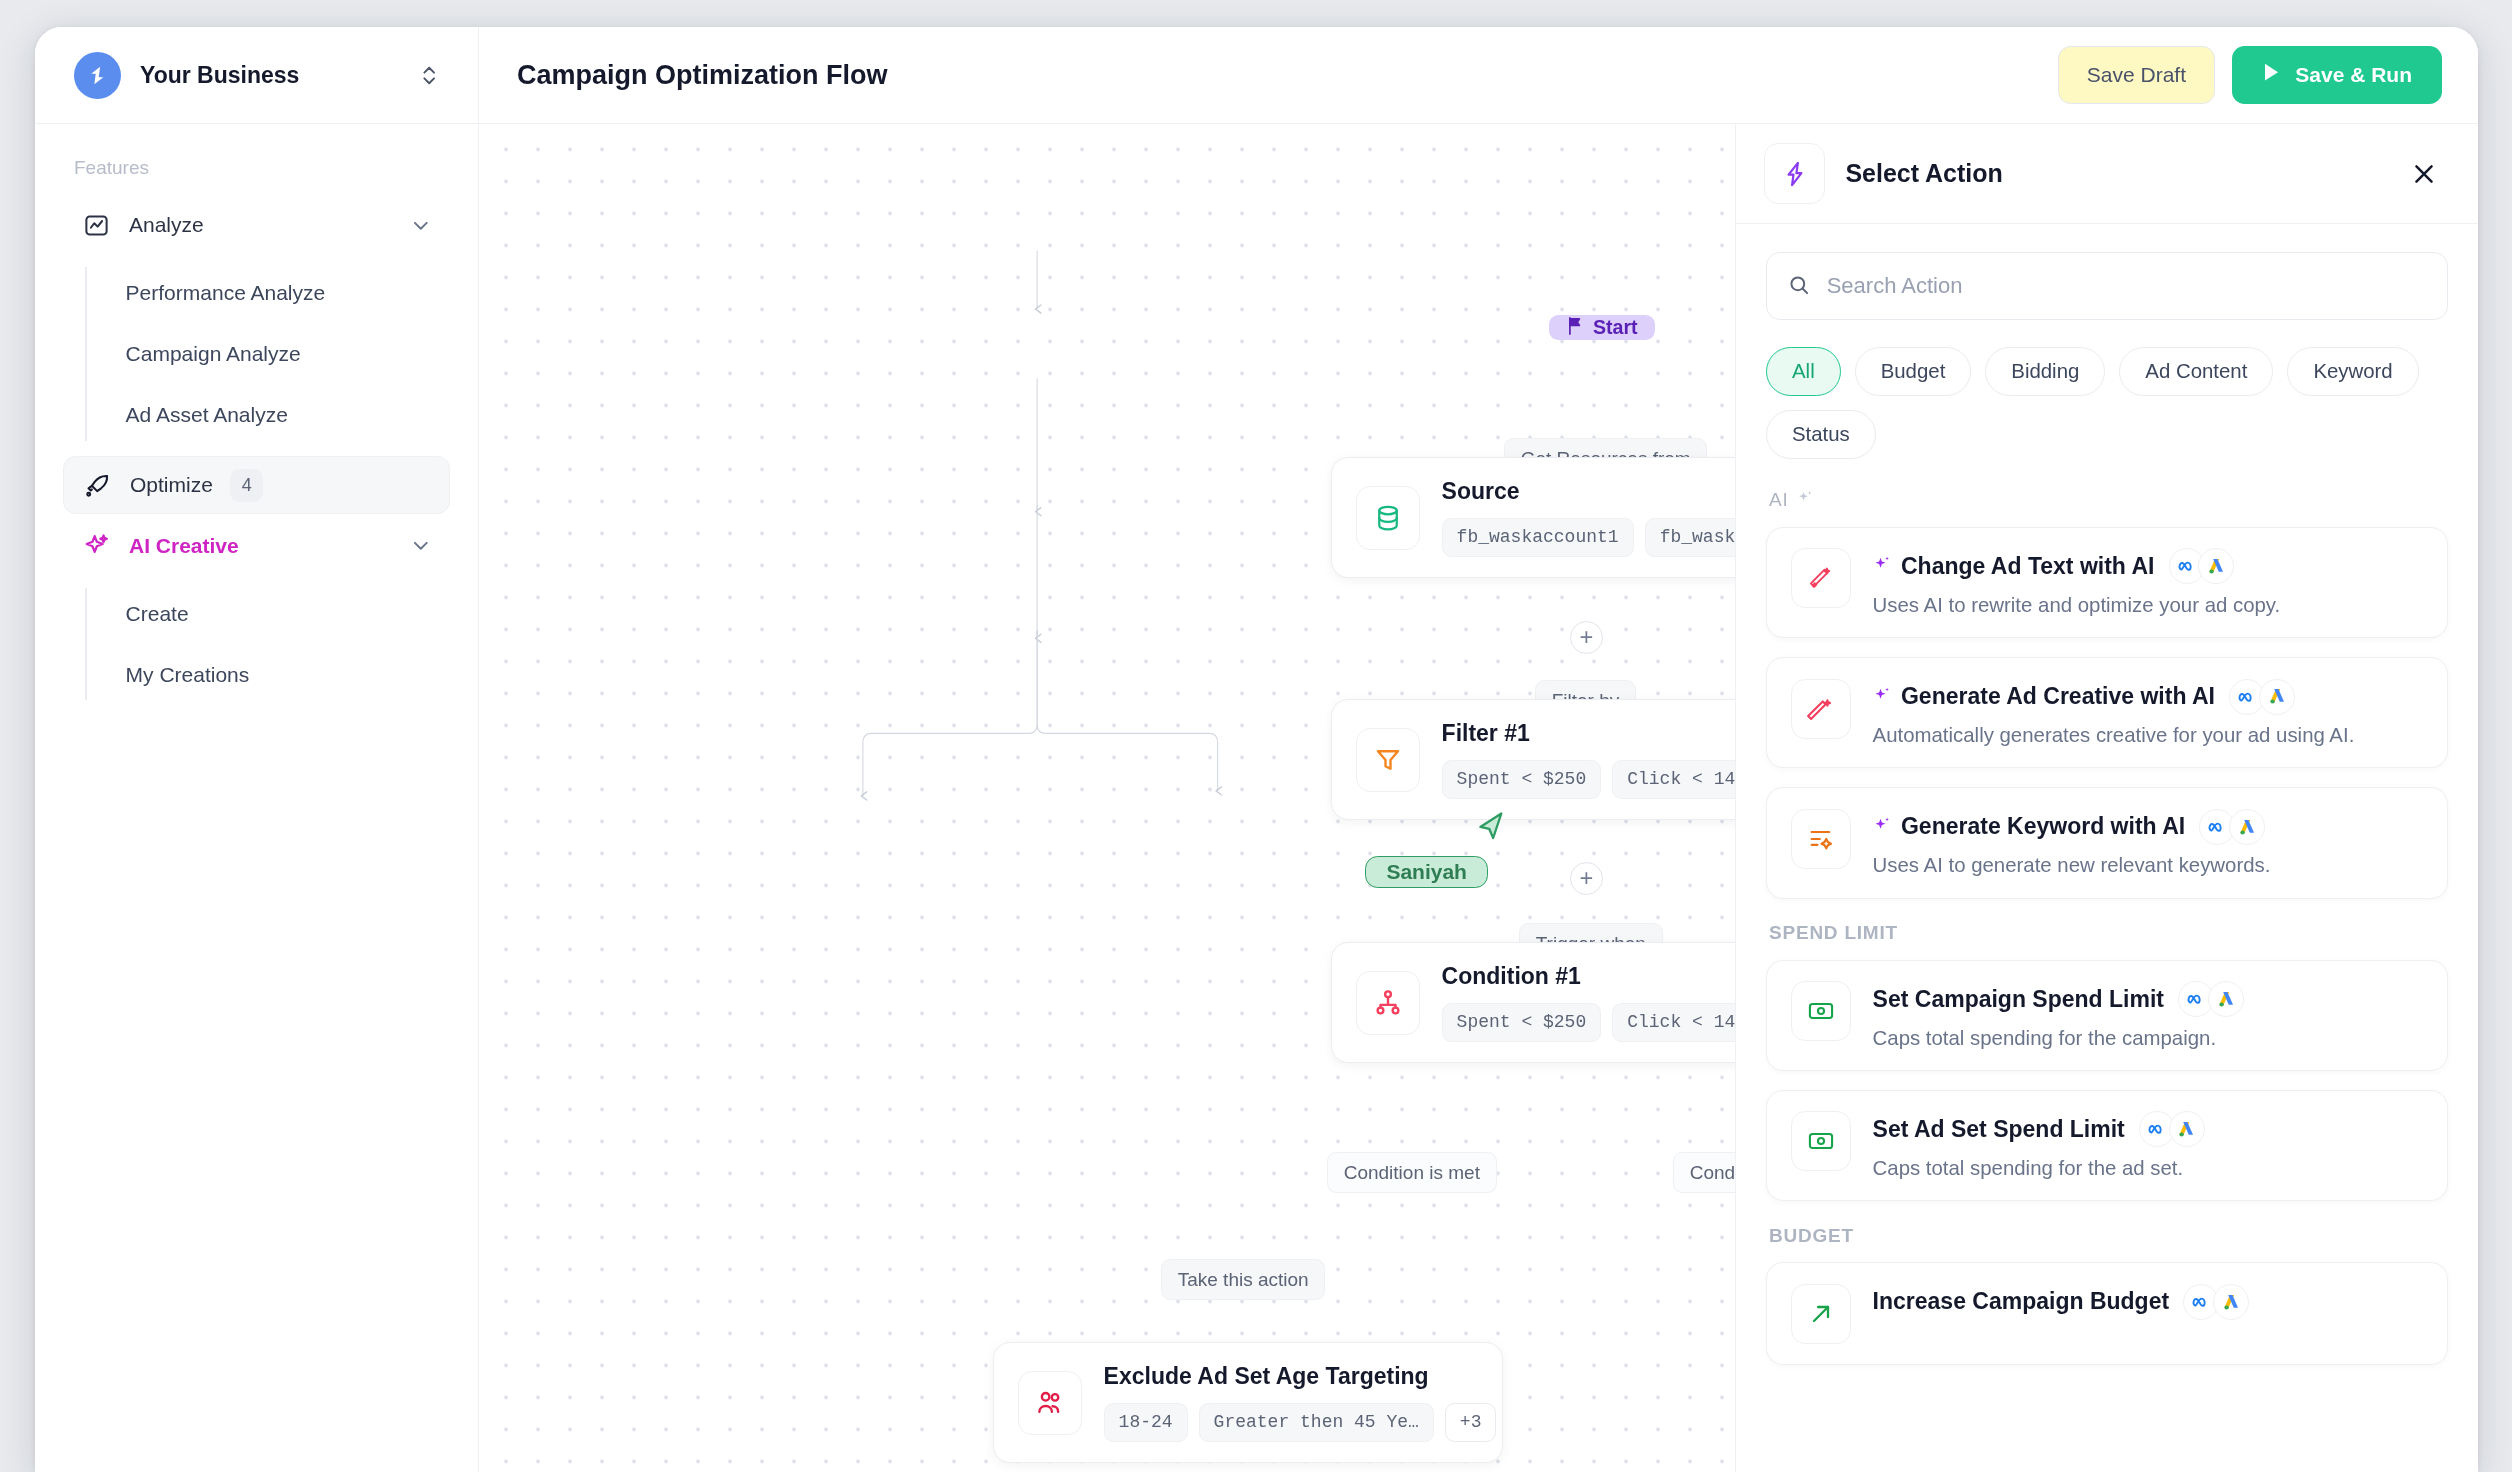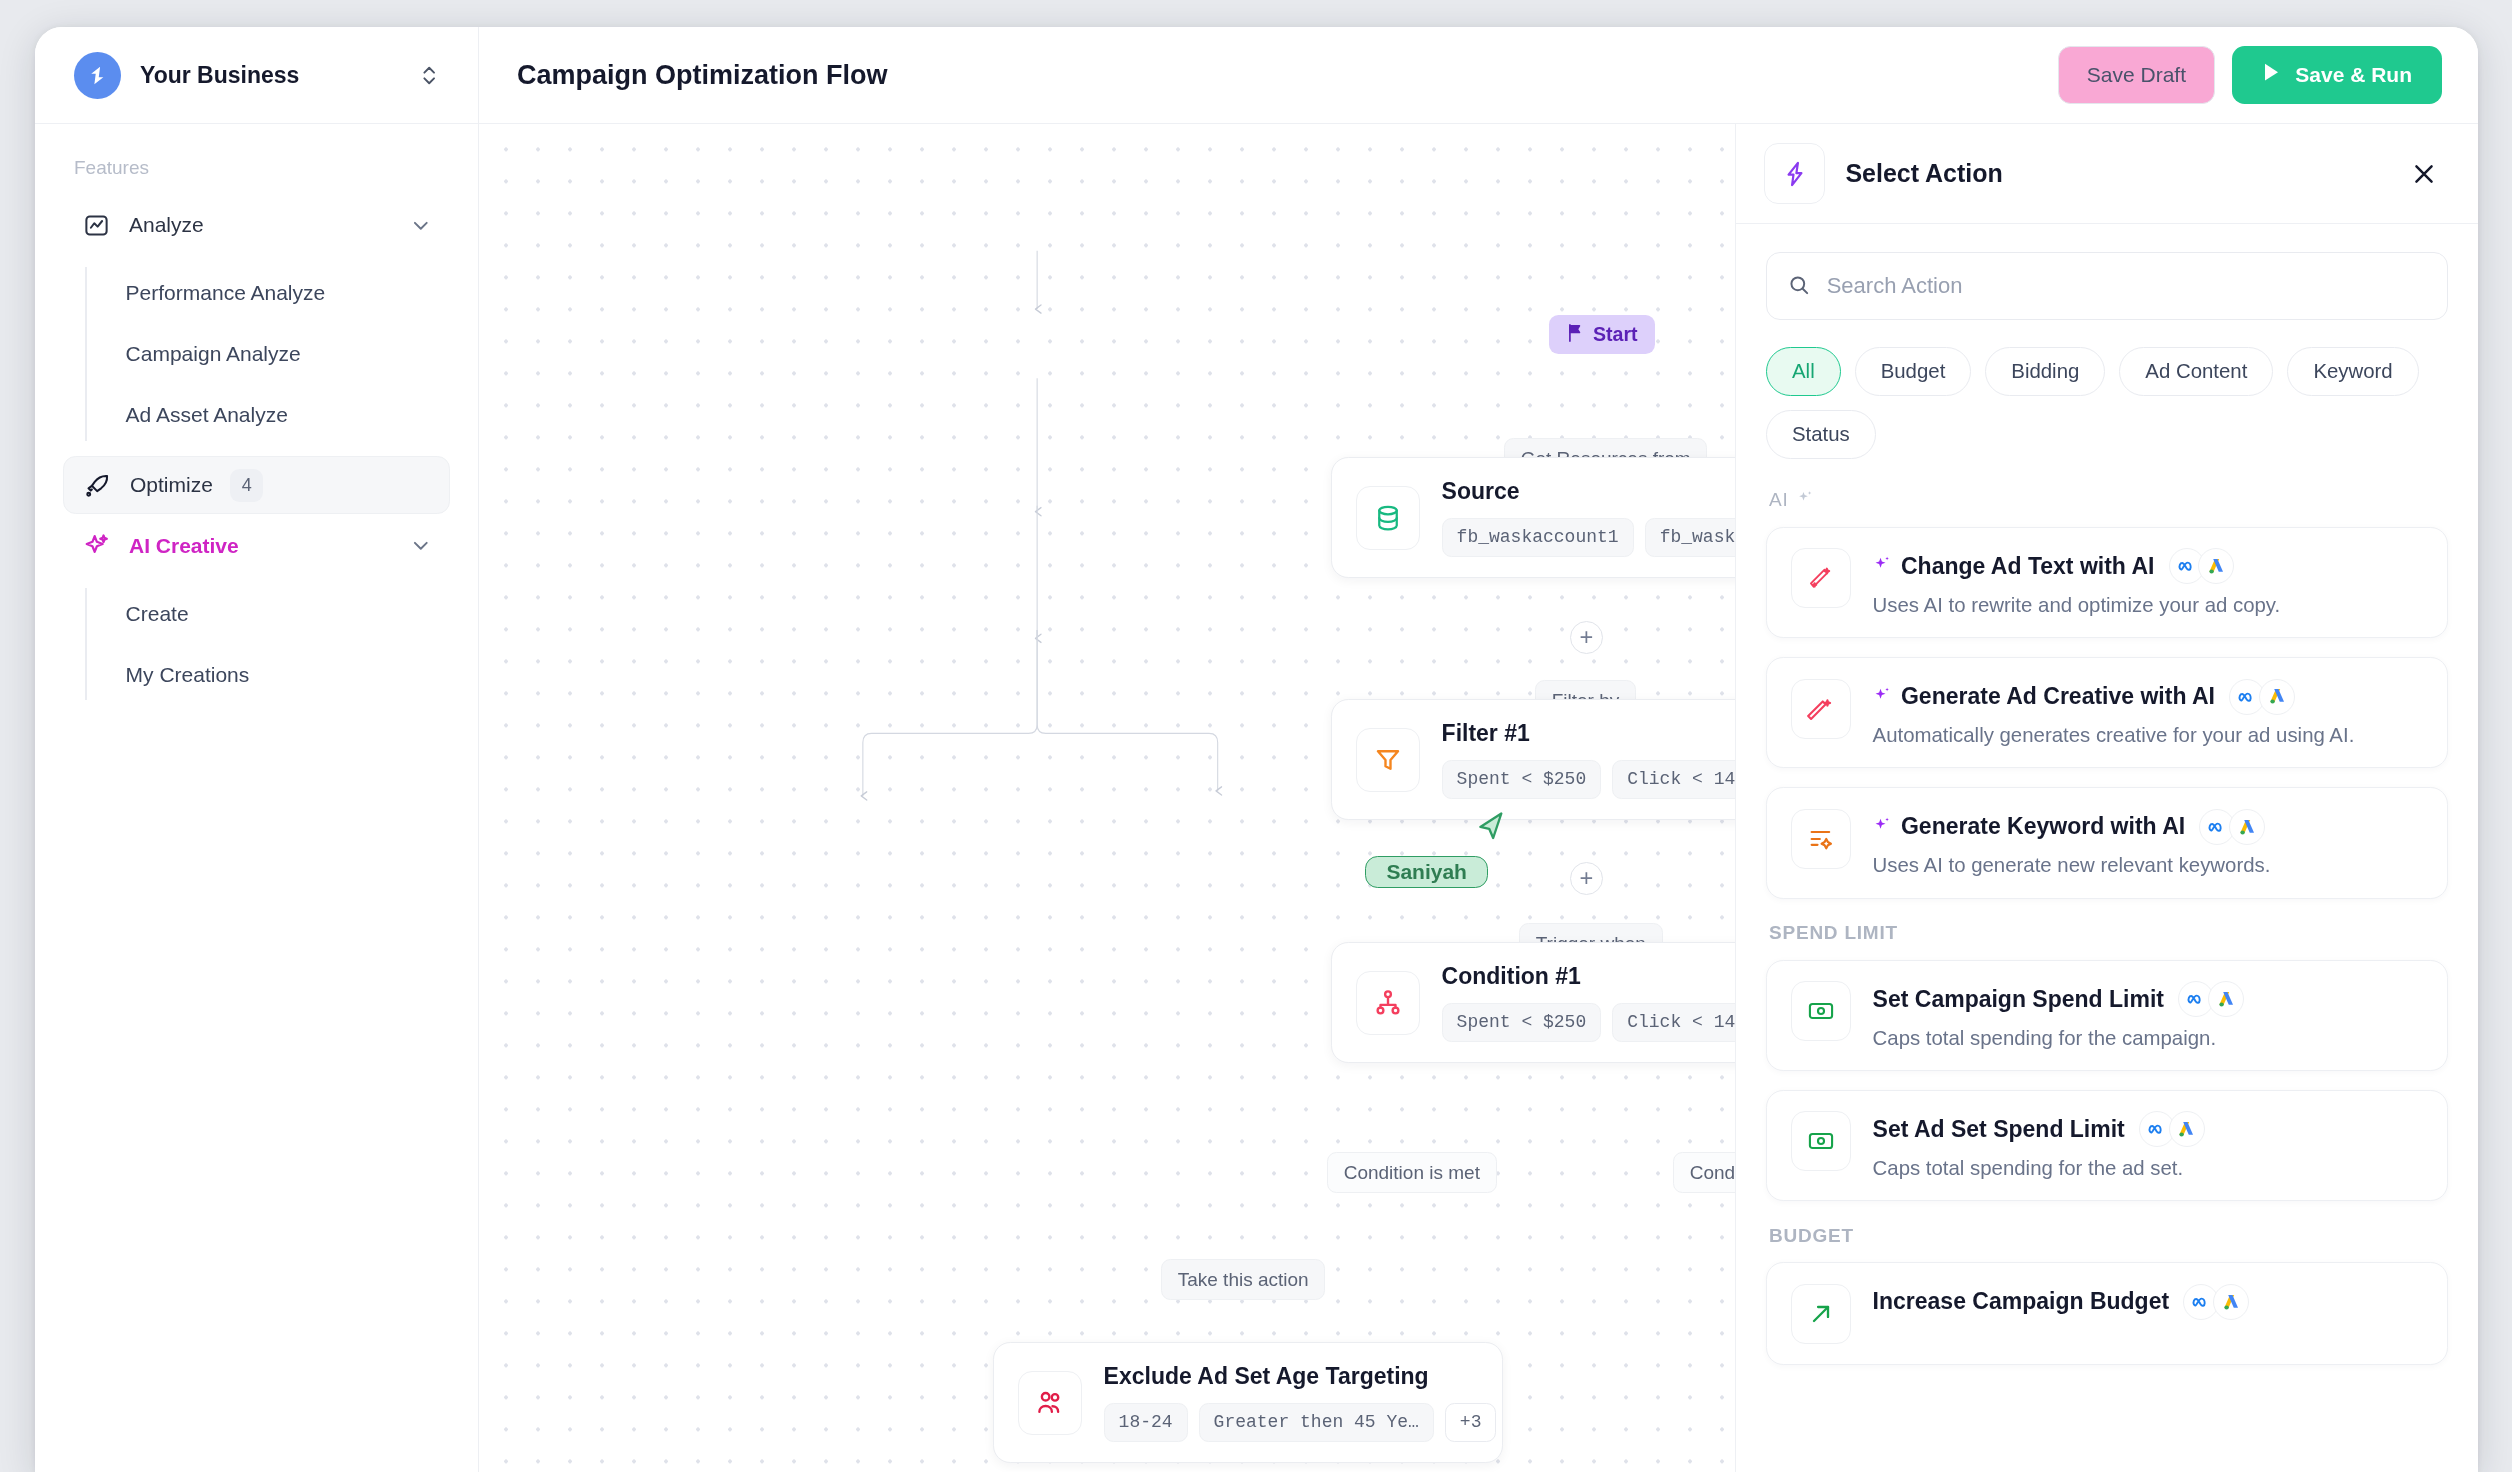--- a/index.html
+++ b/index.html
@@ -84,21 +84,21 @@
     height: 97px; flex: 0 0 97px;
     display: flex; align-items: center;
     padding: 0 36px 0 38px;
     border-bottom: 0.8px solid #eef0f4;
     background: #fff;
   }
   .flow-title { font-size: 27px; font-weight: 600; color: #15192c; }
   .topbar-actions { margin-left: auto; display: flex; align-items: center; gap: 17.3px; }
   .btn-ghost {
     height: 58px; padding: 0 28px; border-radius: 12.6px;
-    border: 0.8px solid #e4e7ed; background: #f9a8d4;
+    border: 0.8px solid #e4e7ed; background: #fef9c3;
     font-size: 21px; color: #49526a; font-weight: 500;
     display:flex; align-items:center; cursor:pointer;
   }
   .btn-primary {
     height: 58px; padding: 0 30px; border-radius: 12.6px;
     border: none; background: #1fc98f;
     font-size: 21px; color: #fff; font-weight: 600;
     display:flex; align-items:center; gap: 14px; cursor:pointer;
   }
 
@@ -110,21 +110,21 @@
     background-color: #ffffff;
     background-image: radial-gradient(circle, #dfe2ea 1.7px, transparent 1.8px);
     background-size: 32px 32px;
     background-position: 11px 9.4px;
     overflow: hidden;
   }
   .svg-edges { position:absolute; inset:0; width:100%; height:100%; pointer-events:none; }
 
   .pill-start {
     position: absolute; left: 1070px; top: 191px;
-    height: 39px; padding: 0 17.3px; border-radius: 9.4px;
+    height: 25px; padding: 0 17.3px; border-radius: 9.4px;
     background: #ddd0fb; color: #5b21b6;
     display:flex; align-items:center; gap: 9.4px;
     font-size: 19.6px; font-weight: 600;
   }
 
   .edge-label {
     position: absolute; height: 41px; padding: 0 15.7px;
     background: #f6f7f9; border: 0.8px solid #eef0f3; border-radius: 9.4px;
     display:flex; align-items:center;
     font-size: 19px; color: #5b6376; white-space: nowrap;

